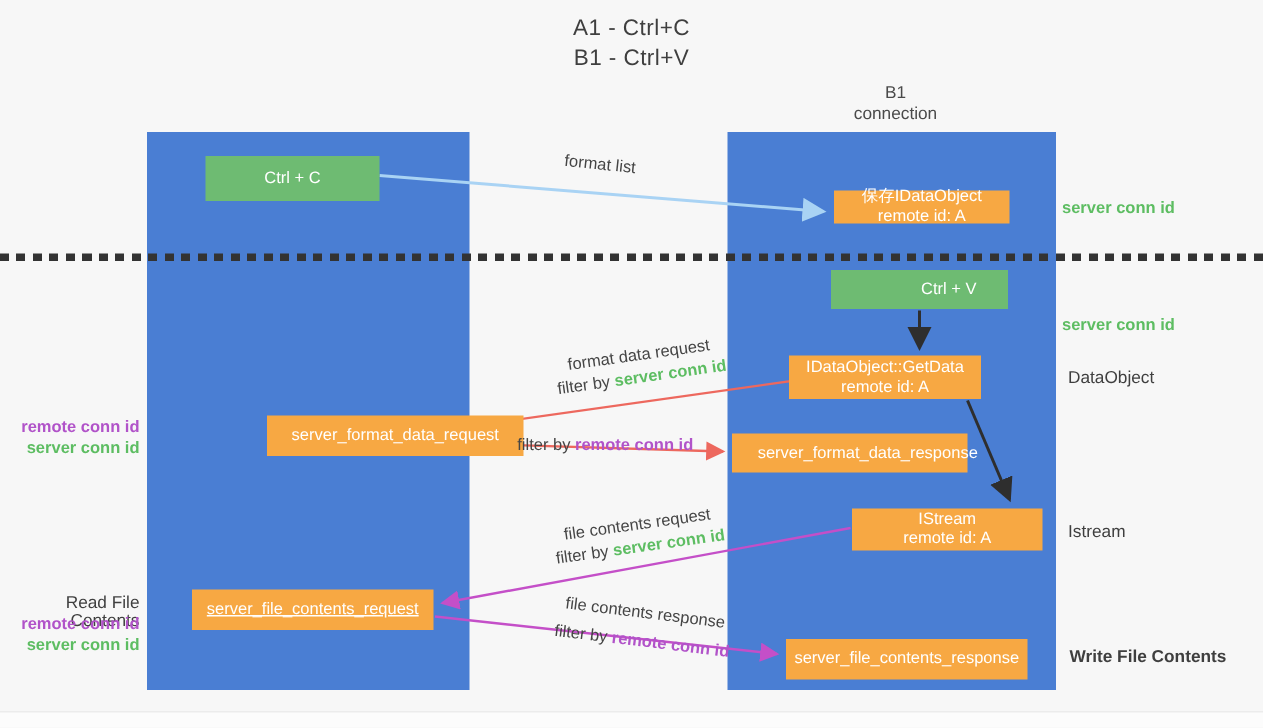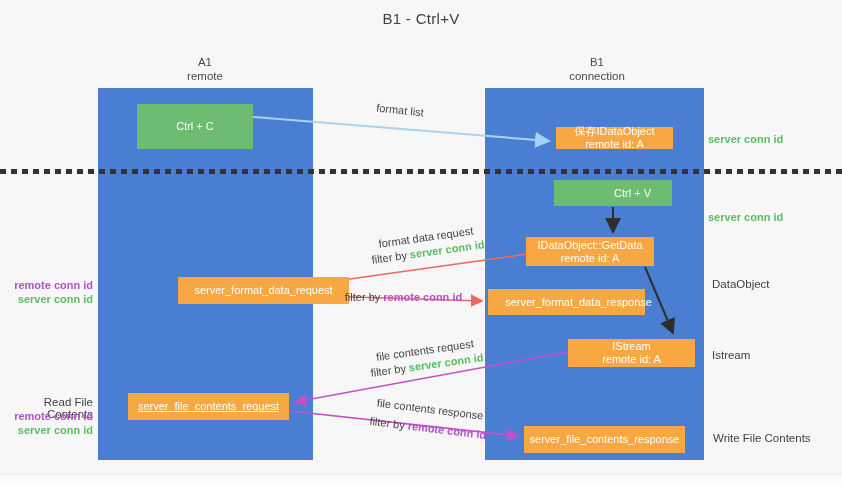--- a/index.html
+++ b/index.html
@@ -36,21 +36,21 @@
 
   .bottom-strip{position:absolute;left:0;top:474px;width:842px;height:11px;
                 background:#fcfcfc;border-top:1px solid #ececec;}
 
   svg.arrows{position:absolute;left:0;top:0;z-index:3;pointer-events:none;}
 
   .node{position:absolute;z-index:4;display:flex;flex-direction:column;align-items:center;
         justify-content:center;color:#fff;font-size:11px;line-height:13px;text-align:center;}
   .node.green{background:var(--box-green);}
   .node.orange{background:var(--box-orange);}
-  .n-ctrlc{left:137px;top:104px;width:116px;height:45px;}
+  .n-ctrlc{left:137px;top:104px;width:116px;height:30px;}
   .n-save{left:556px;top:127px;width:117px;height:22px;}
   .n-ctrlv{left:554px;top:180px;width:118px;height:26px;padding-left:39px;}
   .n-getdata{left:526px;top:237px;width:128px;height:29px;}
   .n-fmtreq{left:130px;top:277px;width:171px;height:27px;margin-left:48px;}
   .n-fmtresp{left:488px;top:289px;width:157px;height:26px;padding-left:24px;}
   .n-istream{left:568px;top:339px;width:127px;height:28px;}
   .n-filereq{left:128px;top:393px;width:161px;height:27px;text-decoration:underline;}
   .n-fileresp{left:524px;top:426px;width:161px;height:27px;}
 
   .edge-label{position:absolute;z-index:5;font-size:11px;line-height:15px;
@@ -63,46 +63,43 @@
   .el-fmtresp{left:337px;top:283px;width:133px;}
   .el-fmtresp .l2{margin-top:7px;}
   .el-filereq{left:352px;top:343px;width:148px;transform:rotate(-8deg);}
   .el-fileresp{left:353px;top:402px;width:152px;transform:rotate(7deg);}
   .el-fileresp .l2{margin-top:4px;}
 
   .side-label{position:absolute;z-index:5;font-size:11px;line-height:14px;color:var(--text-dark);}
   .side-label.bold-green{color:var(--text-green);font-weight:bold;}
   .sl-servertop{left:708px;top:132px;}
   .sl-serverctrlv{left:708px;top:210px;}
-  .sl-dataobject{left:712px;top:245px;font-size:11.5px;margin-top:32px;}
+  .sl-dataobject{left:712px;top:245px;font-size:11.5px;}
   .sl-istream{left:712px;top:348px;font-size:11.5px;}
-  .sl-writefile{left:713px;top:431px;font-size:11.5px;}
+  .sl-writefile{left:713px;top:431px;font-size:11.5px;font-weight:bold;}
 
   .left-labels{position:absolute;z-index:5;width:93px;text-align:right;
                font-size:11px;line-height:14px;font-weight:bold;}
   .left-labels .purple{color:var(--text-purple);}
   .left-labels .green{color:var(--text-green);}
   .ll-format{left:0;top:278px;}
   .sl-readfile{position:absolute;left:0;top:396px;width:93px;text-align:right;
                font-size:11.5px;color:var(--text-dark);z-index:5;}
   .ll-file{left:0;top:409px;}
 </style>
 </head>
 <body>
 
 <div class="canvas">
 
   <div class="title">
+    <div>A1 - Ctrl+C</div>
     <div>B1 - Ctrl+V</div>
   </div>
 
-  <div class="col-header left">
-    <div>A1</div>
-    <div>remote</div>
-  </div>
   <div class="col-header right">
     <div>B1</div>
     <div>connection</div>
   </div>
 
   <div class="column left"></div>
   <div class="column right"></div>
 
   <div class="dotted"></div>
   <div class="bottom-strip"></div>

